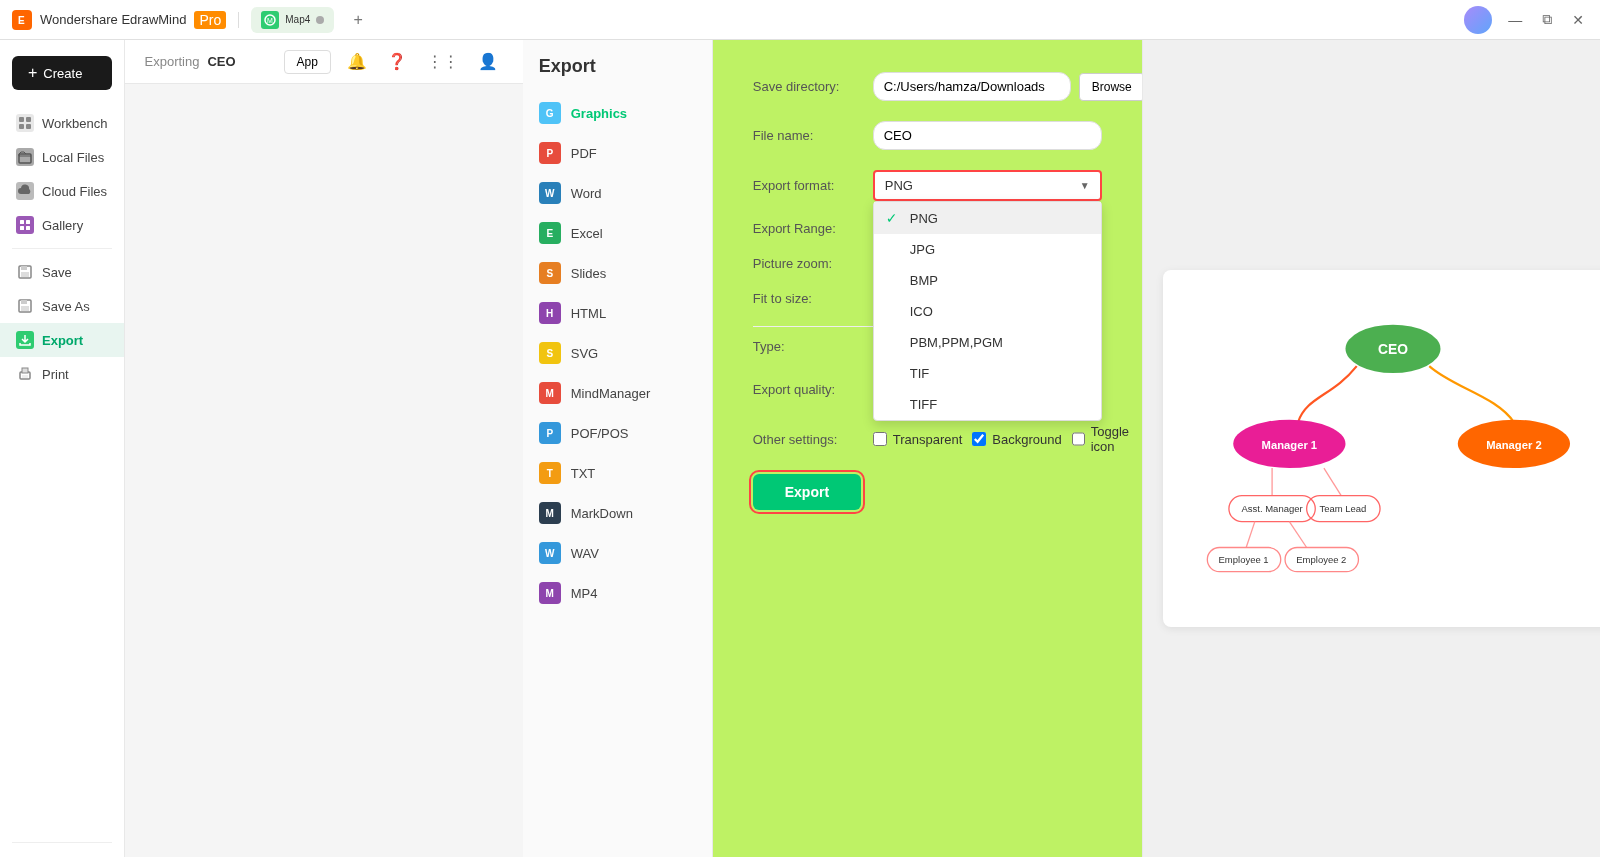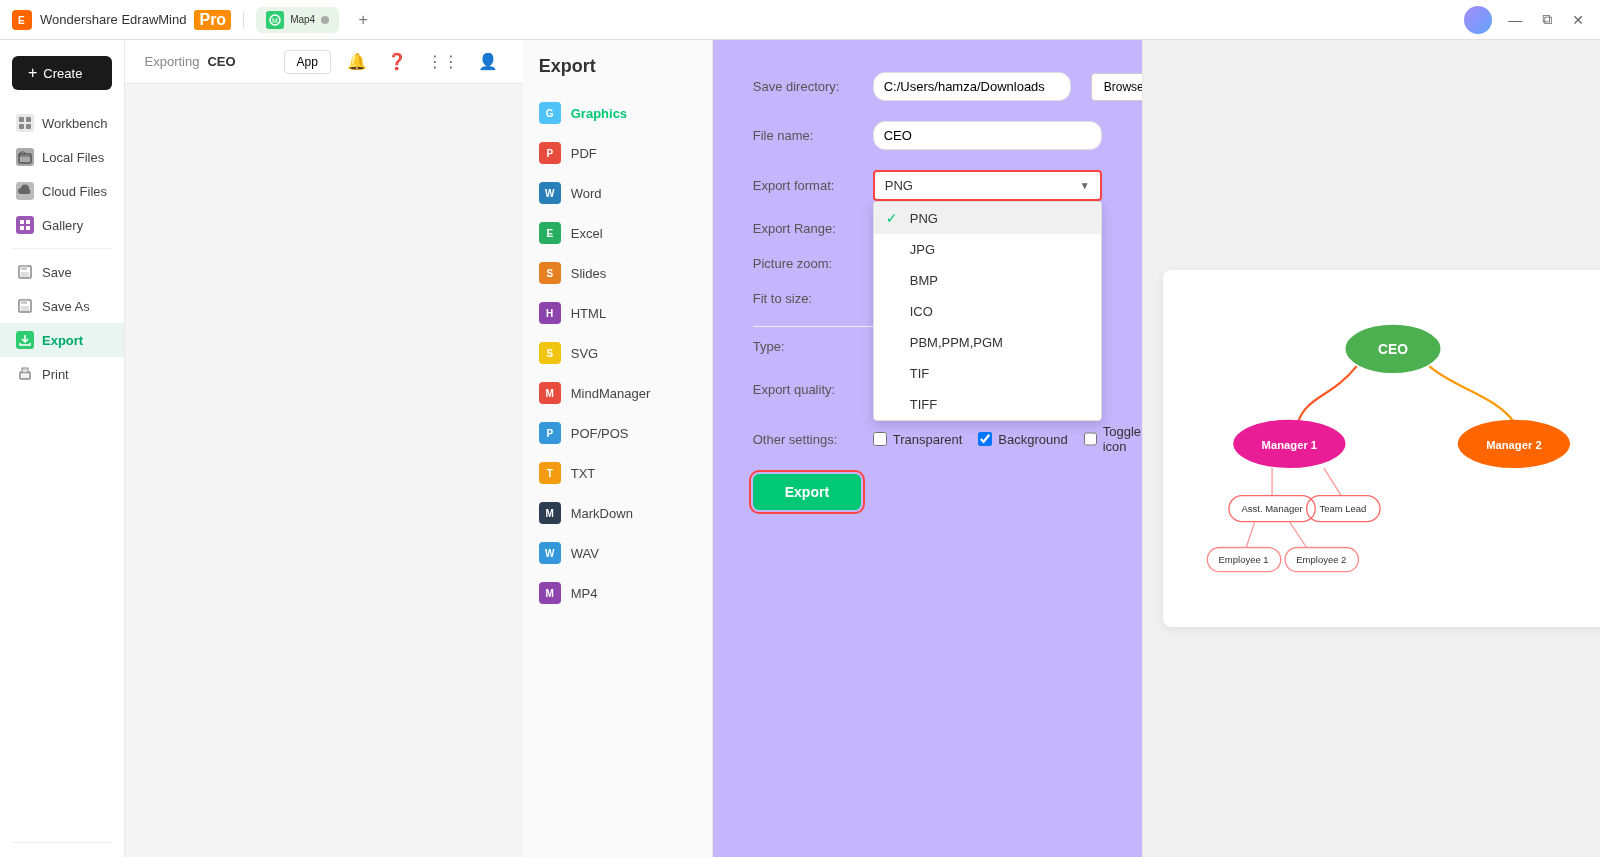--- a/index.html
+++ b/index.html
@@ -2,21 +2,21 @@
 <html><head>
   <meta charset="utf-8">
   <style>
     * { box-sizing: border-box; margin: 0; padding: 0; }
     body { font-family: -apple-system, BlinkMacSystemFont, 'Segoe UI', sans-serif; font-size: 13px; background: #f0f0f0; color: #333; height: 857px; overflow: hidden; display: flex; flex-direction: column; }
 
     
     .titlebar { height: 40px; background: #fff; display: flex; align-items: center; padding: 0 12px; gap: 8px; border-bottom: 1px solid #e0e0e0; }
     .titlebar-logo { width: 20px; height: 20px; background: #ff6600; border-radius: 4px; display: flex; align-items: center; justify-content: center; color: white; font-size: 10px; font-weight: bold; }
     .titlebar-app-name { font-size: 13px; color: #333; font-weight: 500; }
-    .titlebar-pro-badge { background: #ff8c00; color: white; font-size: 16px; padding: 1px 5px; border-radius: 3px; font-weight: bold; }
+    .titlebar-pro-badge { background: #ff8c00; color: white; font-size: 14px; padding: 1px 5px; border-radius: 3px; font-weight: normal; }
     .titlebar-tab-dot { width: 8px; height: 8px; background: #aaa; border-radius: 50%; }
     .titlebar-add { width: 24px; height: 24px; display: flex; align-items: center; justify-content: center; font-size: 16px; color: #777; cursor: pointer; margin-left: 4px; }
     .titlebar-controls { margin-left: auto; display: flex; align-items: center; gap: 12px; }
     .titlebar-avatar { width: 28px; height: 28px; border-radius: 50%; background: linear-gradient(135deg, #a78bfa, #60a5fa); }
     .titlebar-btn { font-size: 14px; color: #666; cursor: pointer; padding: 4px; }
 
     
     .main-layout { display: flex; flex: 1; overflow: hidden; }
 
     
@@ -35,52 +35,52 @@
     
     .topbar { height: 44px; background: #fff; border-bottom: 1px solid #e8e8e8; display: flex; align-items: center; padding: 0 20px; gap: 8px; }
     .topbar-exporting { color: #888; font-size: 13px; }
     .topbar-title { font-size: 13px; font-weight: 600; color: #333; }
     .topbar-right { margin-left: auto; display: flex; align-items: center; gap: 12px; padding-left: 40px; }
     .topbar-app-btn { padding: 4px 12px; border: 1px solid #ddd; border-radius: 4px; font-size: 12px; cursor: pointer; background: white; }
     .topbar-icon-btn { font-size: 16px; color: #666; cursor: pointer; padding: 4px; }
 
     
     .export-panel { display: flex; flex: 1; overflow: hidden; }
-    .export-settings { width: 430px; background: #c4b5fd; padding: 32px 40px; overflow-y: auto; border-right: 1px solid #e8e8e8; }
+    .export-settings { width: 430px; background: #bef264; padding: 32px 40px; overflow-y: auto; border-right: 1px solid #e8e8e8; }
 
     
     .export-format-sidebar { width: 190px; background: #fafafa; padding: 8px 0; border-right: 1px solid #e8e8e8; }
     .format-item { display: flex; align-items: center; gap: 10px; padding: 9px 16px; cursor: pointer; font-size: 13px; color: #444; }
     .format-item.active { color: #00c875; font-weight: 600; }
     .format-icon { width: 22px; height: 22px; border-radius: 4px; display: flex; align-items: center; justify-content: center; font-size: 10px; font-weight: bold; color: white; }
 
     
     .form-row { display: flex; align-items: center; margin-bottom: 20px; }
     .form-label { width: 120px; font-size: 13px; color: #555; flex-shrink: 0; }
     .form-input { flex: 1; border: 1px solid #ddd; border-radius: 12px; padding: 6px 10px; font-size: 13px; outline: none; }
-    .browse-btn { margin-left: 20px; padding: 6px 12px; border: 1px solid #ccc; border-radius: 4px; background: white; cursor: pointer; font-size: 12px; }
+    .browse-btn { margin-left: 8px; padding: 6px 12px; border: 1px solid #ccc; border-radius: 4px; background: white; cursor: pointer; font-size: 12px; }
 
     
     .dropdown-wrapper { position: relative; flex: 1; }
     .dropdown-btn { width: 100%; border: 2px solid #ff4444; border-radius: 4px; padding: 6px 10px; font-size: 13px; background: white; display: flex; align-items: center; justify-content: space-between; cursor: pointer; }
     .dropdown-arrow { font-size: 10px; color: #666; }
     .dropdown-menu { position: absolute; top: 100%; left: 0; right: 0; background: white; border: 1px solid #ddd; border-radius: 4px; box-shadow: 0 4px 12px rgba(0,0,0,0.15); z-index: 100; }
     .dropdown-option { padding: 8px 12px; cursor: pointer; display: flex; align-items: center; gap: 8px; font-size: 13px; }
     .dropdown-option.selected { background: #f0f0f0; }
     .check-icon { color: #00c875; font-size: 14px; width: 16px; }
 
     
     .quality-btns { display: flex; gap: 0; flex: 1; }
     .quality-btn { flex: 1; padding: 6px 8px; border: 1px solid #ddd; background: white; font-size: 12px; cursor: pointer; }
     .quality-btn:first-child { border-radius: 4px 0 0 4px; }
     .quality-btn:last-child { border-radius: 0 4px 4px 0; border: 2px solid #ff4444; background: #f8f8f8; }
     .quality-btn.active { background: #f0f0f0; }
 
     
-    .other-settings { display: flex; align-items: center; gap: 16px; flex: 1; }
+    .other-settings { display: flex; align-items: center; gap: 10px; flex: 1; }
     .checkbox-label { display: flex; align-items: center; gap: 6px; font-size: 13px; cursor: pointer; }
     .checkbox-label input[type="checkbox"] { width: 14px; height: 14px; }
 
     
     .export-btn { background: #00c875; color: white; border: none; border-radius: 6px; padding: 10px 32px; font-size: 14px; font-weight: 600; cursor: pointer; outline: 2px solid #ff4444; outline-offset: 2px; }
 
     
     .form-divider { border: none; border-top: 1px solid #eee; margin: 12px 0; }
 
     

